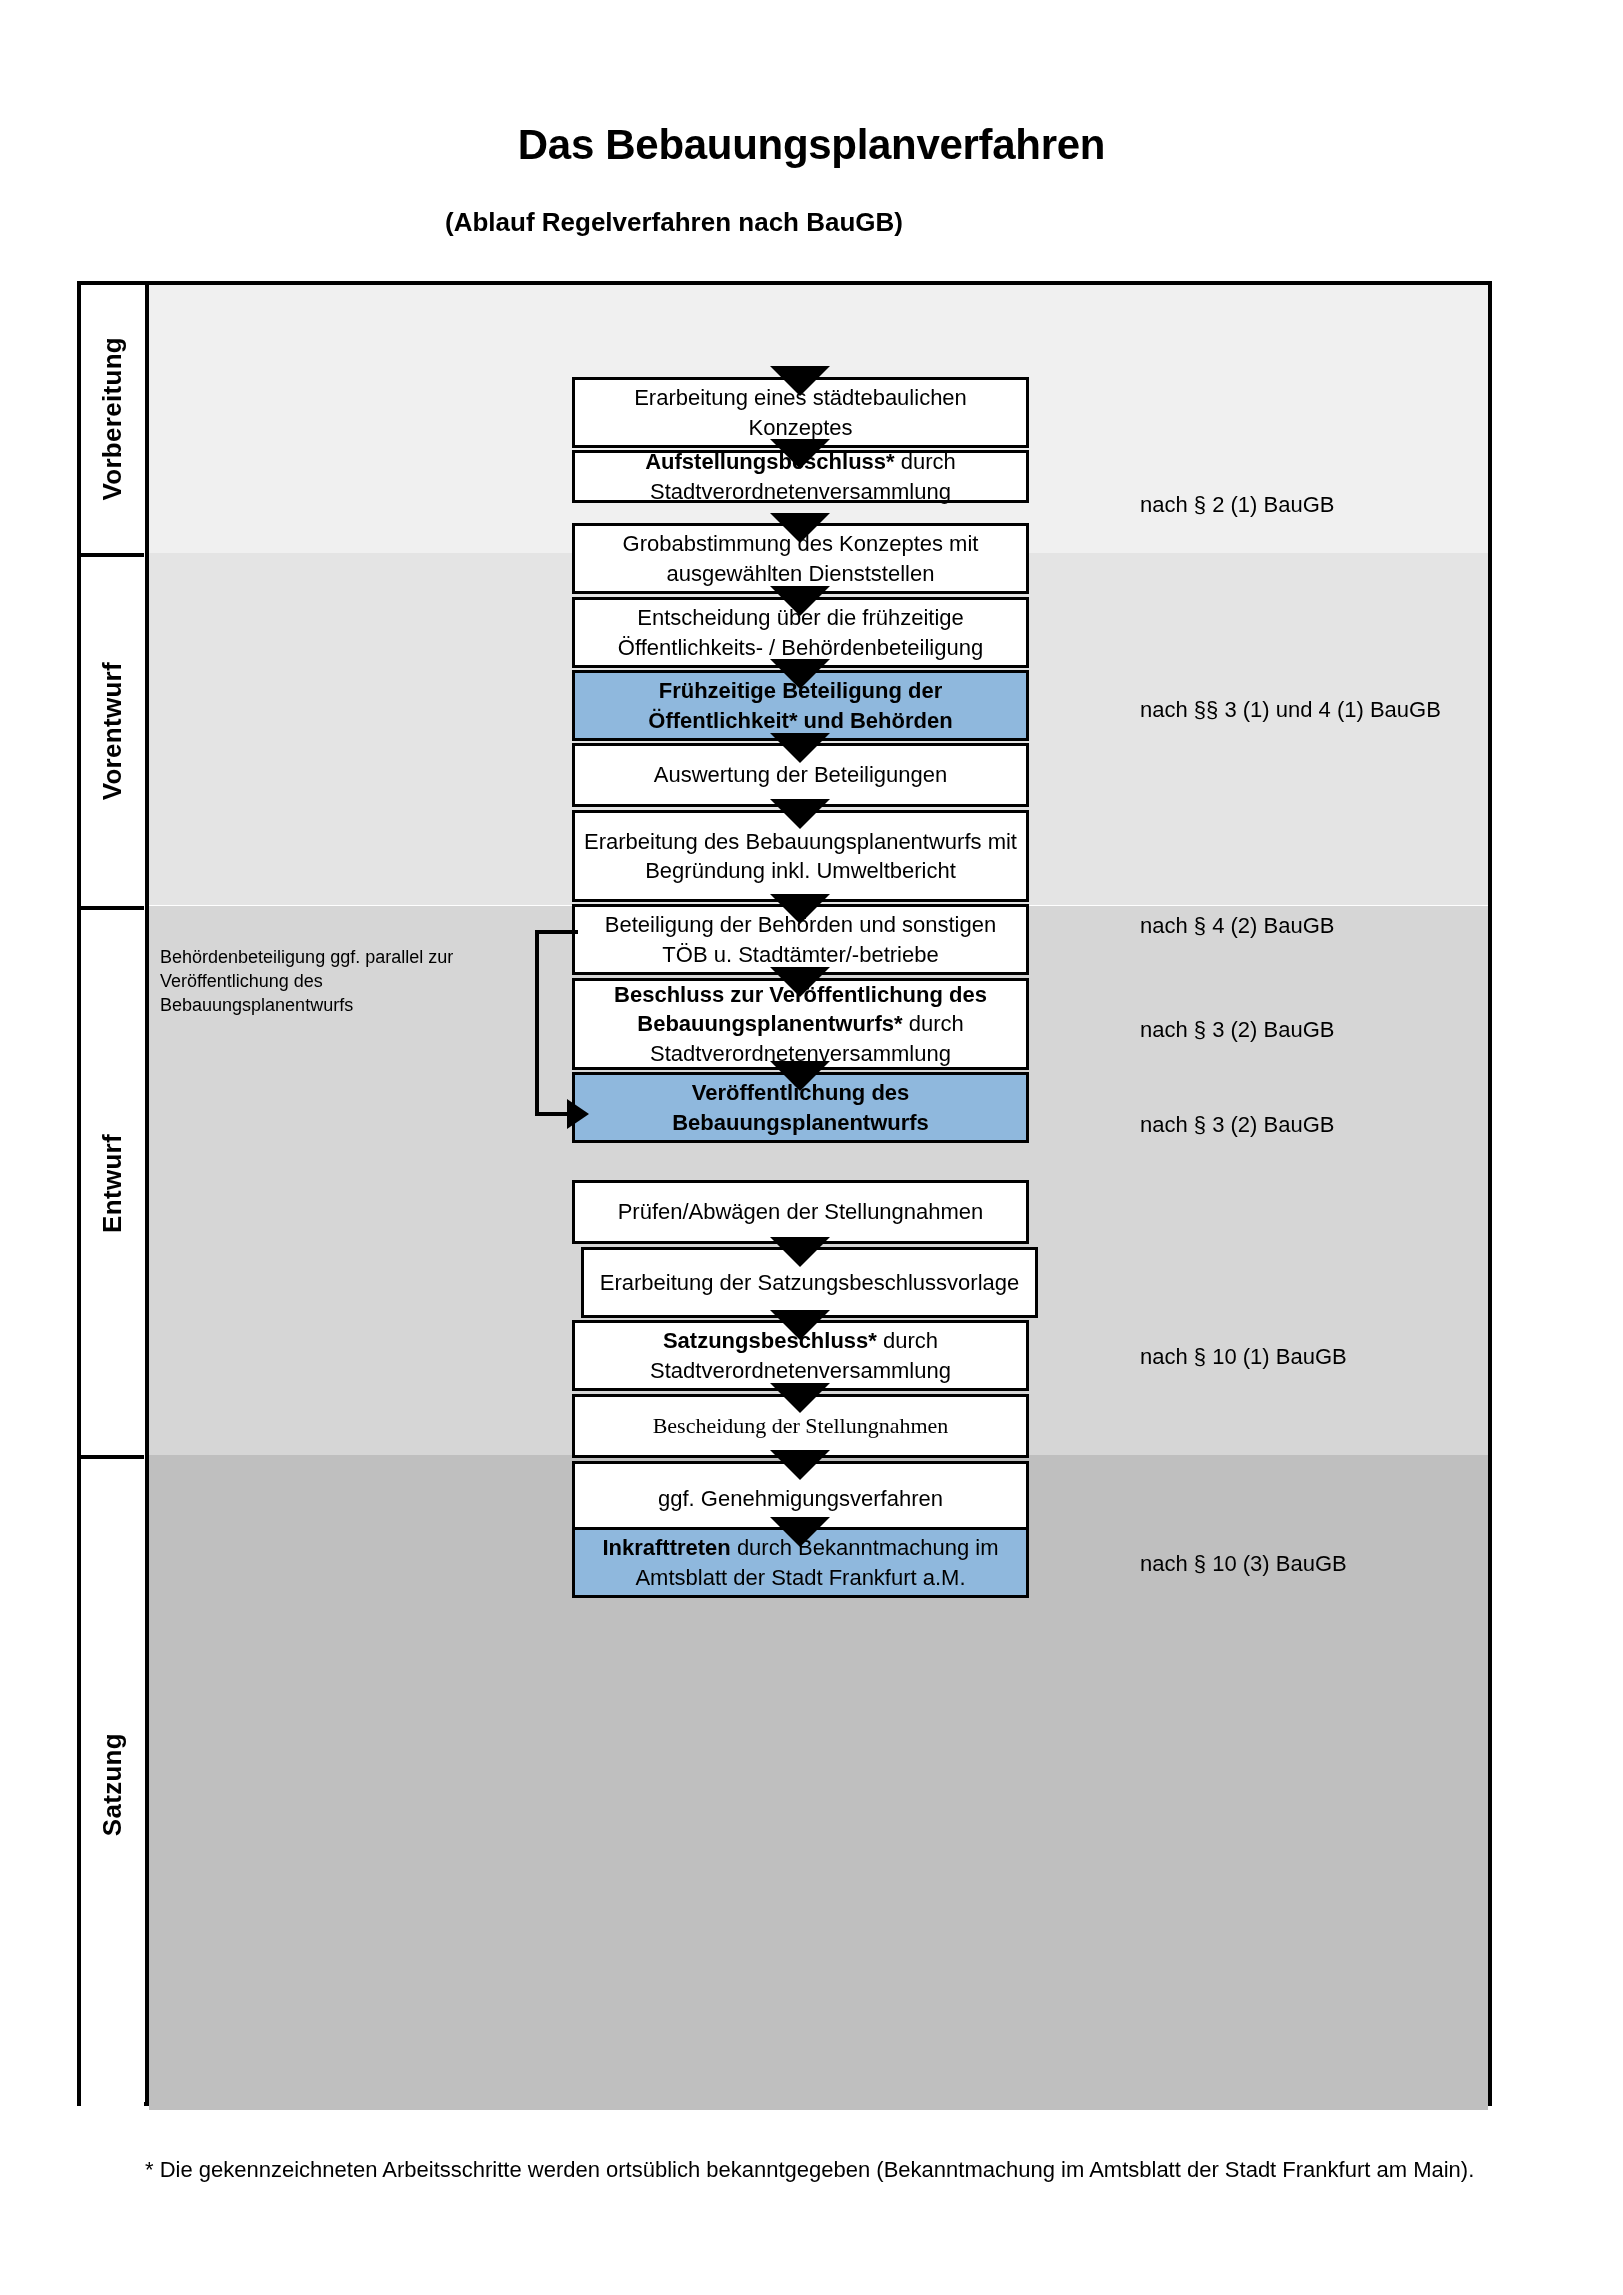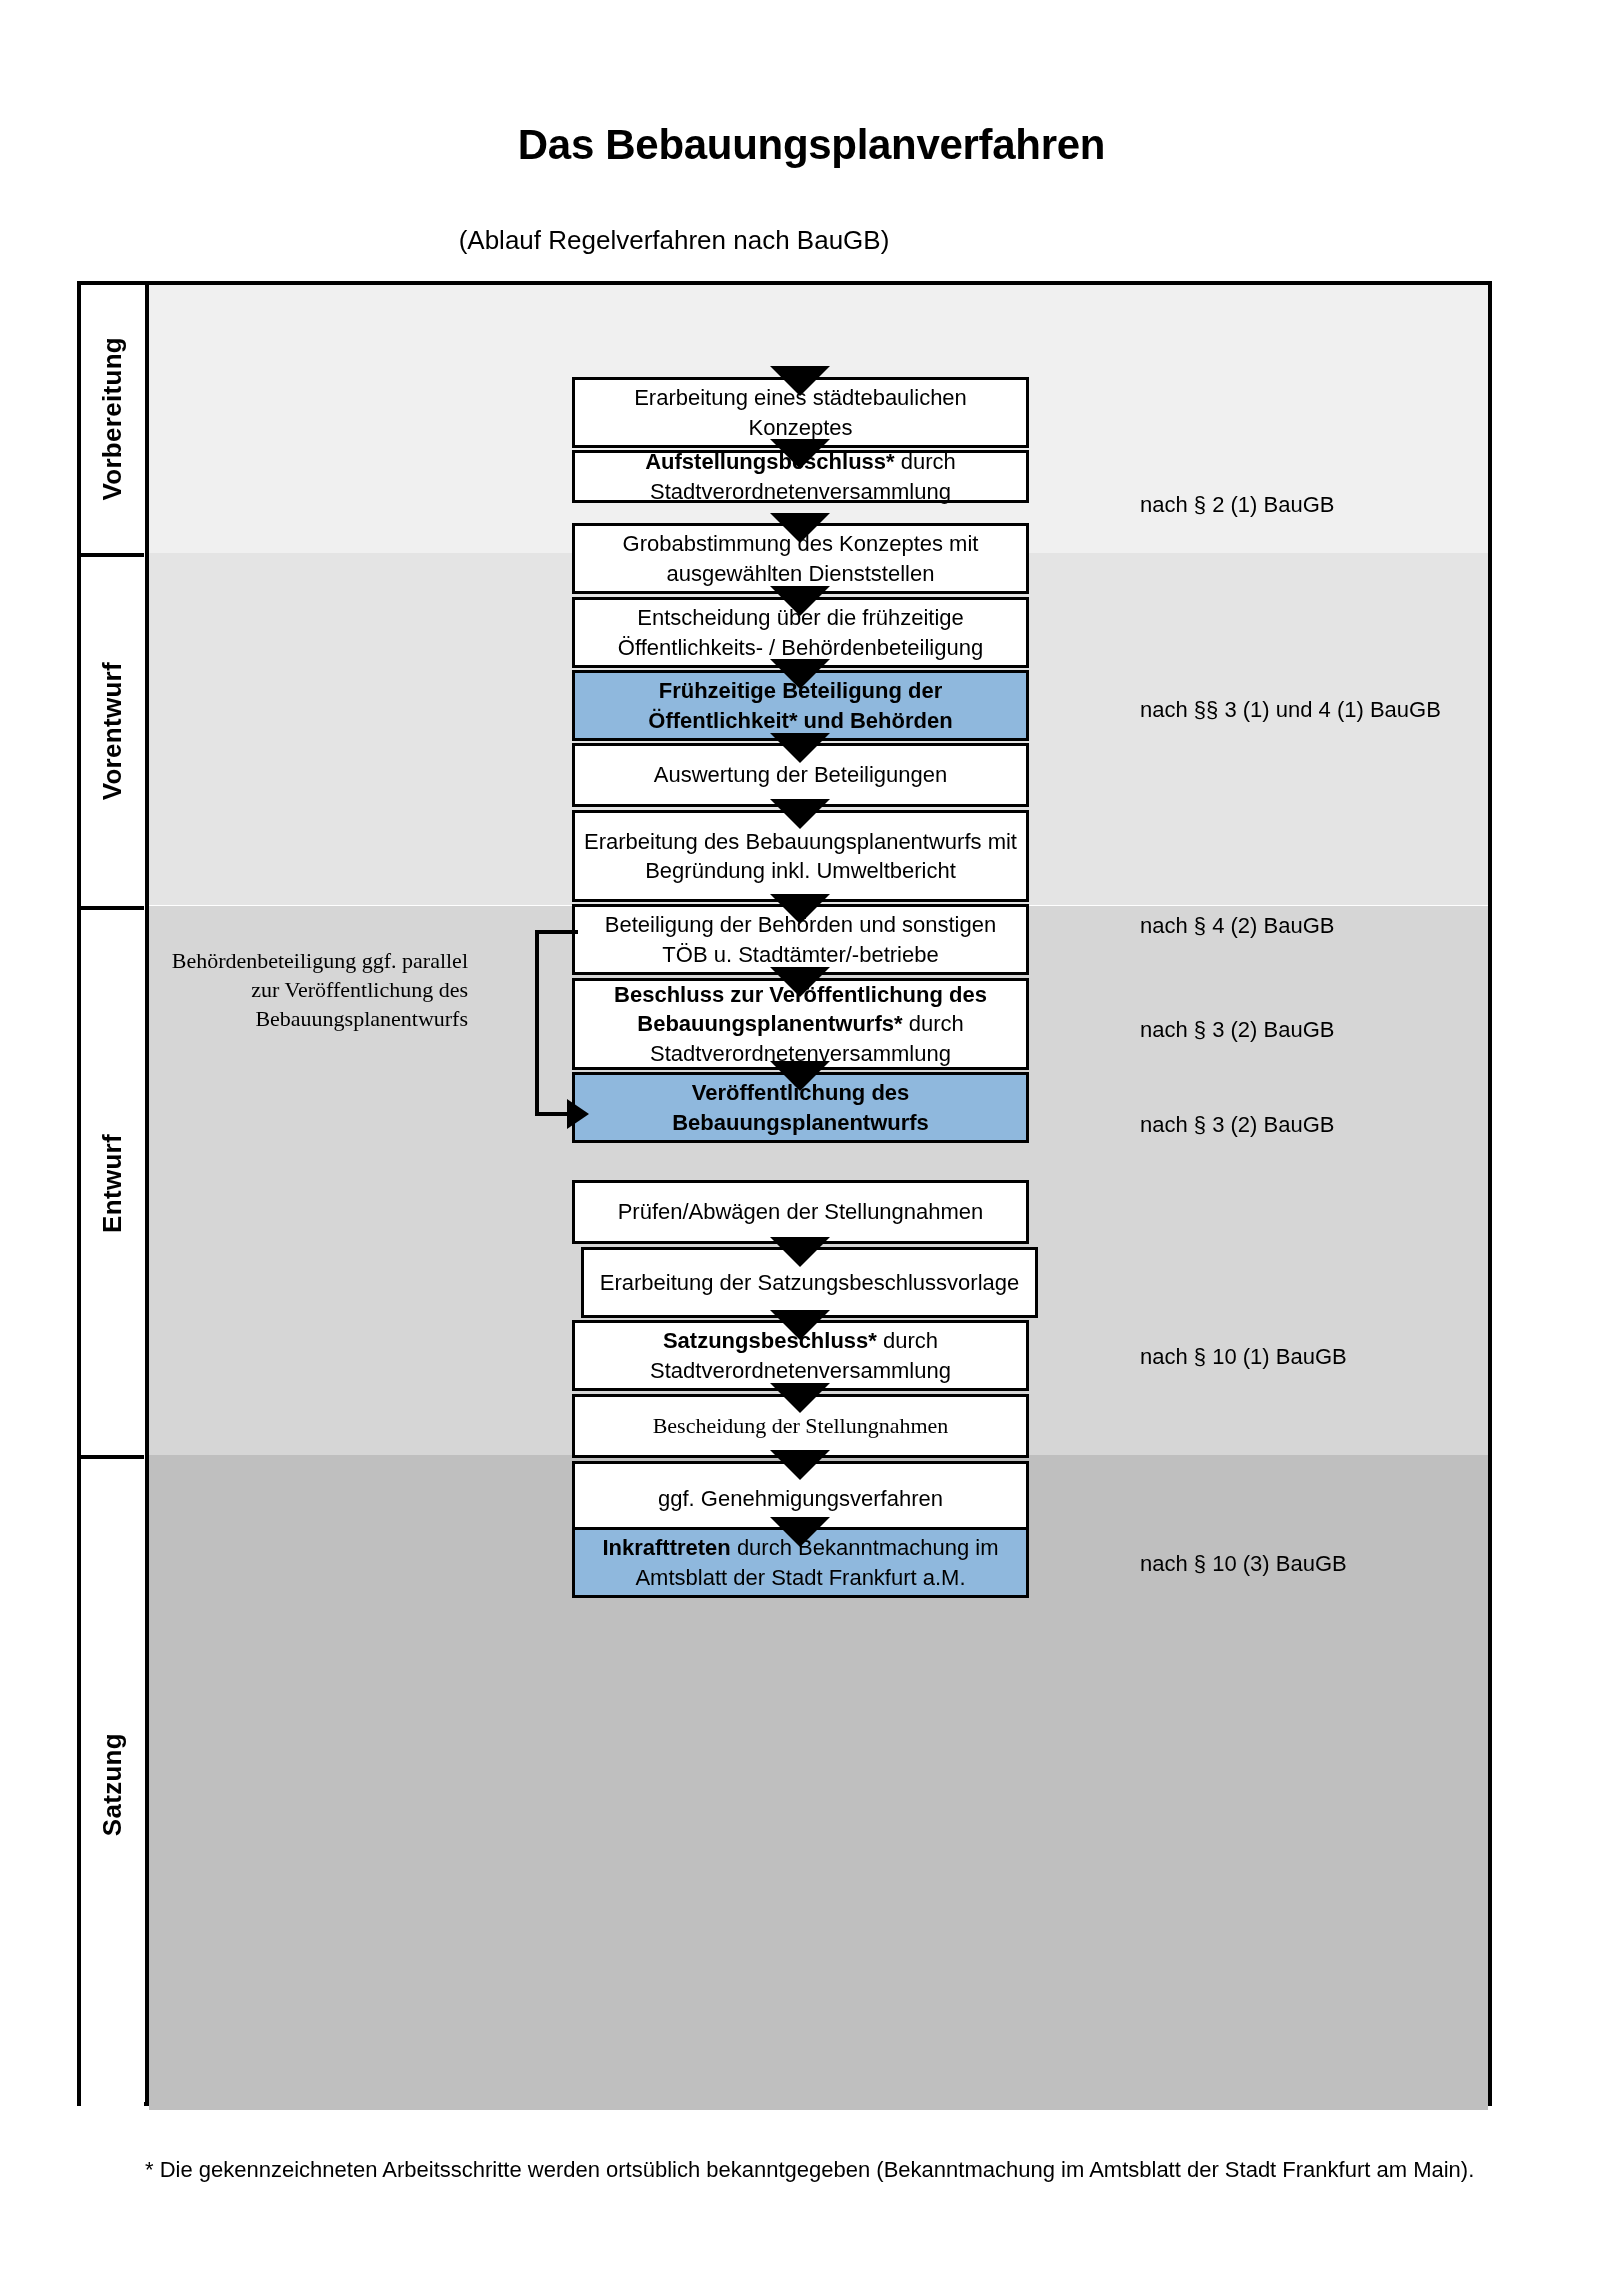--- a/index.html
+++ b/index.html
@@ -10,22 +10,22 @@
     -webkit-font-smoothing:antialiased;
   }
   .page{position:relative;width:1623px;height:2295px;overflow:hidden;background:#fff;}
 
   
   .title{
     position:absolute;left:0;top:121px;width:1623px;
     text-align:center;font-size:42px;font-weight:bold;letter-spacing:-0.3px;
   }
   .subtitle{
-    position:absolute;left:0;top:225px;width:1348px;
-    text-align:center;font-size:26px;font-weight:normal;
+    position:absolute;left:0;top:207px;width:1348px;
+    text-align:center;font-size:26px;font-weight:bold;
   }
 
   
   .frame{
     position:absolute;left:77px;top:281px;
     width:1415px;height:1825px;
     border:4.6px solid #000;
     box-sizing:border-box;
     background:#fff;
   }
@@ -83,21 +83,21 @@
 
   
   .legal{
     position:absolute;
     font-size:22px;white-space:nowrap;z-index:4;
   }
 
   
   .sidenote{
     position:absolute;
-    text-align:right;font-size:22px;line-height:1.32;z-index:4;font-family:Liberation Serif, serif;
+    text-align:left;font-size:18px;line-height:1.32;z-index:4;
   }
 
   
   .branch{position:absolute;z-index:5;}
   .branch .seg{position:absolute;background:#000;}
   .branch .head{
     position:absolute;width:0;height:0;
     border-top:15px solid transparent;
     border-bottom:15px solid transparent;
     border-left:22px solid #000;

